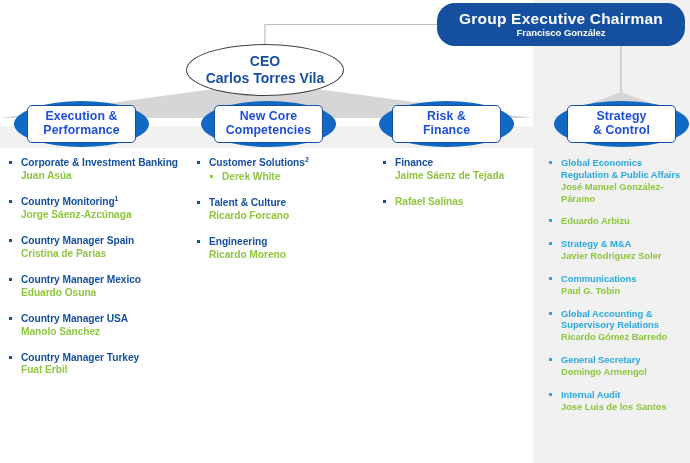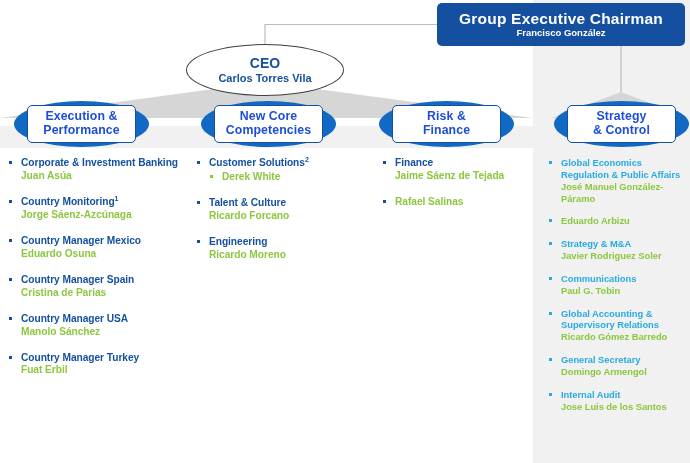--- a/index.html
+++ b/index.html
@@ -59,21 +59,21 @@
   }
 
   
   .chairman-box {
     position: absolute;
     left: 437px;
     top: 3px;
     width: 248px;
     height: 43px;
     background: #14509f;
-    border-radius: 5px;
+    border-radius: 18px;
     display: flex;
     flex-direction: column;
     align-items: center;
     justify-content: center;
     box-sizing: border-box;
   }
   .chairman-title {
     color: #ffffff;
     font-size: 15.5px;
     font-weight: bold;
@@ -105,21 +105,21 @@
     box-sizing: border-box;
   }
   .ceo-title {
     color: #14509f;
     font-size: 14px;
     font-weight: bold;
     line-height: 1.05;
   }
   .ceo-name {
     color: #14509f;
-    font-size: 11px;
+    font-size: 14px;
     font-weight: bold;
     margin-top: 2px;
     line-height: 1.05;
   }
 
   
   .division-head {
     position: absolute;
     width: 135px;
     height: 46px;
@@ -296,27 +296,27 @@
         <div class="entry-title">Corporate &amp; Investment Banking</div>
         <div class="entry-person">Juan Asúa</div>
       </div>
       <div class="entry">
         <span class="entry-bullet"></span>
         <div class="entry-title">Country Monitoring<sup>1</sup></div>
         <div class="entry-person">Jorge Sáenz-Azcúnaga</div>
       </div>
       <div class="entry">
         <span class="entry-bullet"></span>
+        <div class="entry-title">Country Manager Spain</div>
+        <div class="entry-person">Cristina de Parias</div>
+      </div>
+      <div class="entry">
+        <span class="entry-bullet"></span>
         <div class="entry-title">Country Manager Mexico</div>
         <div class="entry-person">Eduardo Osuna</div>
-      </div>
-      <div class="entry">
-        <span class="entry-bullet"></span>
-        <div class="entry-title">Country Manager Spain</div>
-        <div class="entry-person">Cristina de Parias</div>
       </div>
       <div class="entry">
         <span class="entry-bullet"></span>
         <div class="entry-title">Country Manager USA</div>
         <div class="entry-person">Manolo Sánchez</div>
       </div>
       <div class="entry">
         <span class="entry-bullet"></span>
         <div class="entry-title">Country Manager Turkey</div>
         <div class="entry-person">Fuat Erbil</div>

